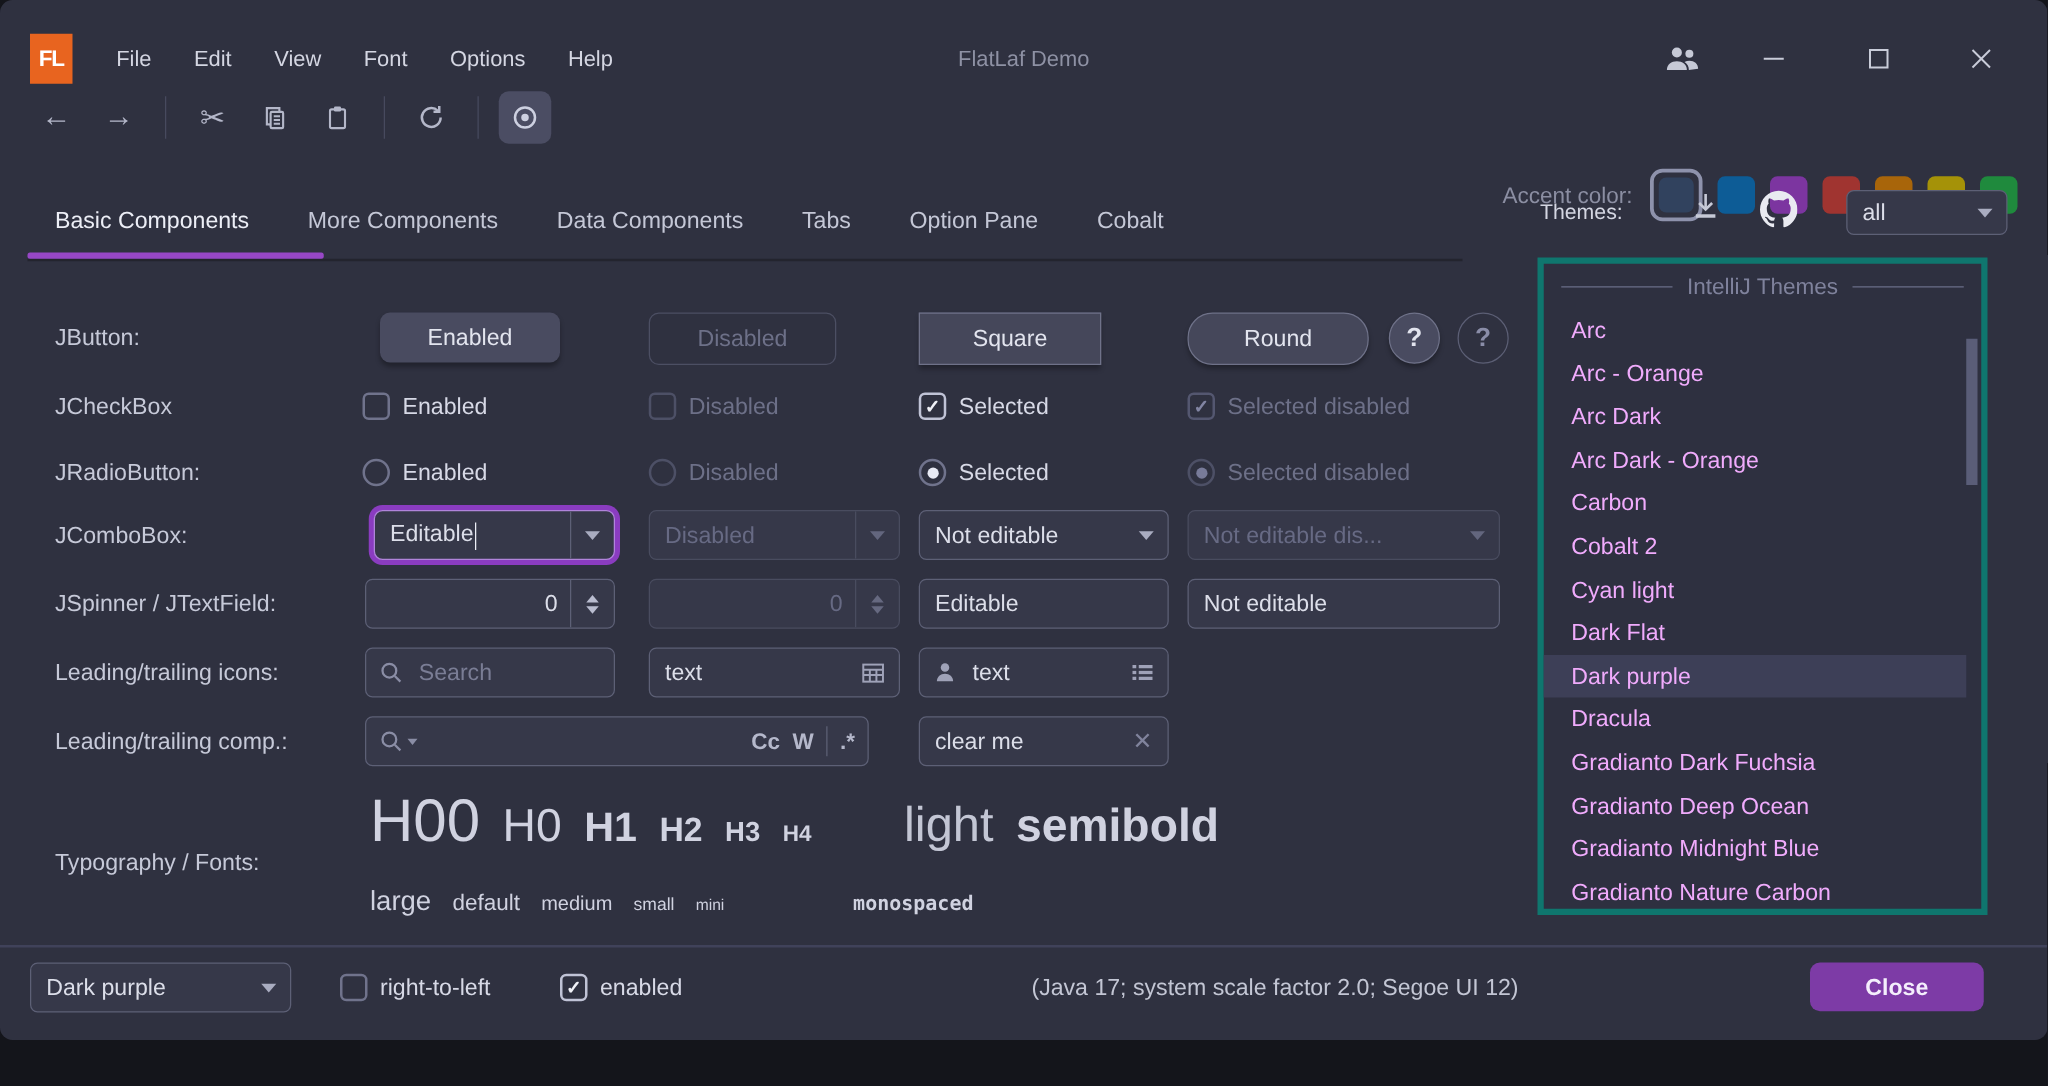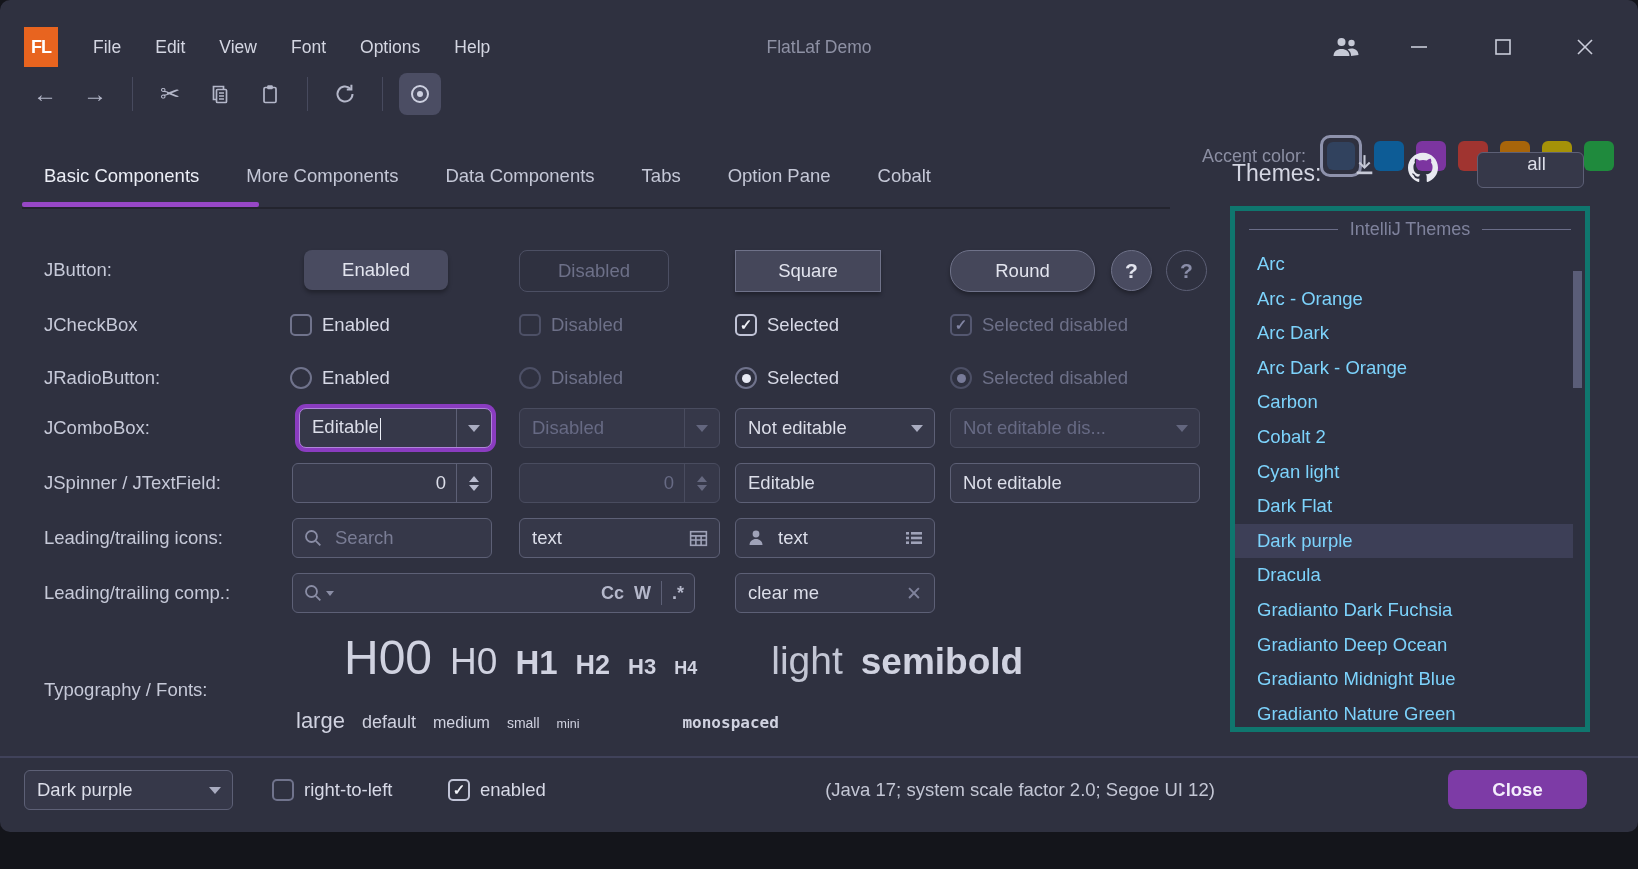--- a/index.html
+++ b/index.html
@@ -81,45 +81,45 @@
   .field.focus{border:1px solid #b084da;box-shadow:0 0 0 4px #8a3cc0;border-radius:7px;}
   .caret{display:inline-block;width:1.5px;height:22px;background:#eceef6;vertical-align:middle;margin-left:1px;}
   .lead-ico{margin-left:10px;flex:none;display:flex;align-items:center;}
   .trail-ico{margin-right:10px;flex:none;display:flex;align-items:center;}
   .mini-tri{width:0;height:0;border-left:4px solid transparent;border-right:4px solid transparent;border-top:5px solid #8a8da5;margin-left:3px;}
   .comp-label{font-size:18px;color:#b5b8cb;font-weight:bold;margin-right:10px;}
   .comp-sep{width:1px;height:24px;background:#5d6076;margin-right:10px;}
   .clear-x{color:#80839c;font-size:19px;margin-right:12px;}
 
   
-  .typo-line1{position:absolute;left:296px;top:630px;display:flex;align-items:baseline;gap:18px;color:#d0d2e0;margin-left:48px;}
+  .typo-line1{position:absolute;left:296px;top:630px;display:flex;align-items:baseline;gap:18px;color:#d0d2e0;}
   .typo-line2{position:absolute;left:296px;top:708px;display:flex;align-items:baseline;gap:17px;color:#d0d2e0;}
   .h00{font-size:48px;font-weight:300;}
   .h0{font-size:37px;font-weight:300;text-align:center;}
   .h1{font-size:33px;font-weight:700;}
   .h2{font-size:27px;font-weight:600;}
   .h3{font-size:22px;font-weight:600;}
   .h4{font-size:18px;font-weight:700;}
   .t-light{font-size:39px;font-weight:300;margin-left:56px;color:#c3c6d4;}
   .t-semibold{font-size:37px;font-weight:700;}
   .t-large{font-size:22px;}
   .t-default{font-size:18px;}
   .t-medium{font-size:16px;}
   .t-small{font-size:14px;}
   .t-mini{font-size:12.5px;}
   .t-mono{font-size:16px;font-family:"DejaVu Sans Mono",monospace;font-weight:600;margin-left:86px;}
 
   
-  .themes-label{position:absolute;left:1232px;top:160px;font-size:23px;color:#d4d6e2;}
+  .themes-label{position:absolute;left:1232px;top:160px;font-size:17px;color:#d4d6e2;}
   .themes-tools{position:absolute;top:152px;display:flex;align-items:center;}
-  .theme-filter{position:absolute;left:1477px;top:152px;width:107px;height:36px;flex-direction:column;}
+  .theme-filter{position:absolute;left:1477px;top:152px;width:129px;height:36px;}
   .theme-list{position:absolute;left:1230px;top:206px;width:360px;height:526px;border:5px solid #0f766e;background:#2e3040;box-sizing:border-box;}
   .list-header{display:flex;align-items:center;gap:12px;height:36px;color:#7f829c;font-size:18px;padding:0 14px;}
   .list-header::before,.list-header::after{content:"";flex:1;height:1px;background:#6a6d88;}
-  .theme-item{height:34.6px;line-height:34.6px;padding-left:22px;font-size:18.5px;color:#7dd3fc;white-space:nowrap;}
+  .theme-item{height:34.6px;line-height:34.6px;padding-left:22px;font-size:18.5px;color:#f0abfc;white-space:nowrap;}
   .theme-item.selected{background:#3d3f57;width:calc(100% - 34px);}
   .vscroll{position:absolute;right:3px;top:60px;width:9px;height:117px;background:#5a5d78;}
 
   
   .bottom-sep{position:absolute;left:0;top:756px;width:100%;height:2px;background:#40425a;}
   .status{position:absolute;left:818px;top:779px;width:404px;text-align:center;font-size:18.5px;color:#c3c6d4;}
   .close-btn{position:absolute;left:1448px;top:770px;width:139px;height:39px;background:#7d3ba6;border-radius:8px;
              display:flex;align-items:center;justify-content:center;color:#f4eefc;font-size:18.5px;font-weight:700;}
   .bottom-strip{position:absolute;left:0;top:832px;width:100%;height:37px;background:#14151b;}
 </style>
@@ -434,21 +434,21 @@
       <div class="theme-item">Arc Dark - Orange</div>
       <div class="theme-item">Carbon</div>
       <div class="theme-item">Cobalt 2</div>
       <div class="theme-item">Cyan light</div>
       <div class="theme-item">Dark Flat</div>
       <div class="theme-item selected">Dark purple</div>
       <div class="theme-item">Dracula</div>
       <div class="theme-item">Gradianto Dark Fuchsia</div>
       <div class="theme-item">Gradianto Deep Ocean</div>
       <div class="theme-item">Gradianto Midnight Blue</div>
-      <div class="theme-item">Gradianto Nature Green</div>
+      <div class="theme-item">Gradianto Nature Carbon</div>
       <div class="vscroll"></div>
     </div>
 
     <div class="bottom-sep"></div>
     <div class="field" style="left:24px;top:770px;width:209px">
       <span class="txt">Dark purple</span>
       <span class="arrow-box">
           <span class="tri-down"></span>
         </span>
     </div>

